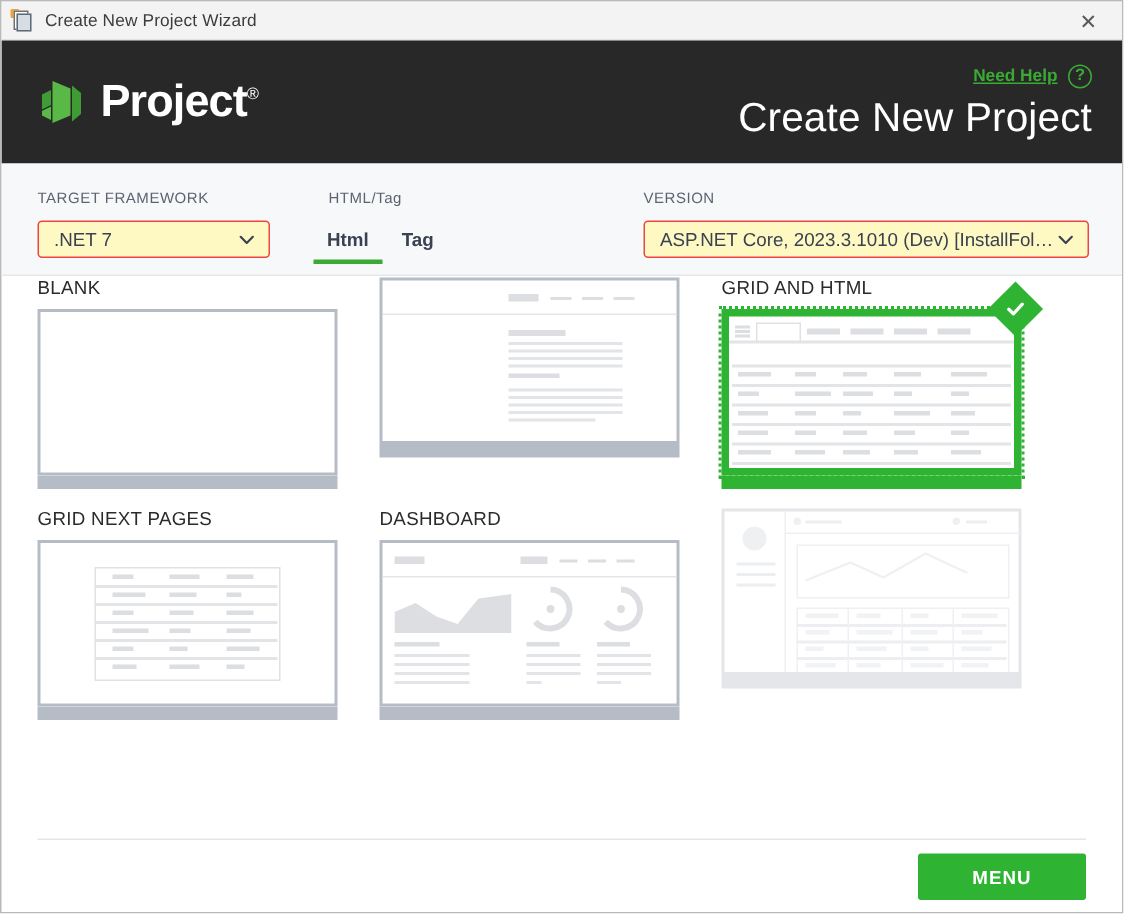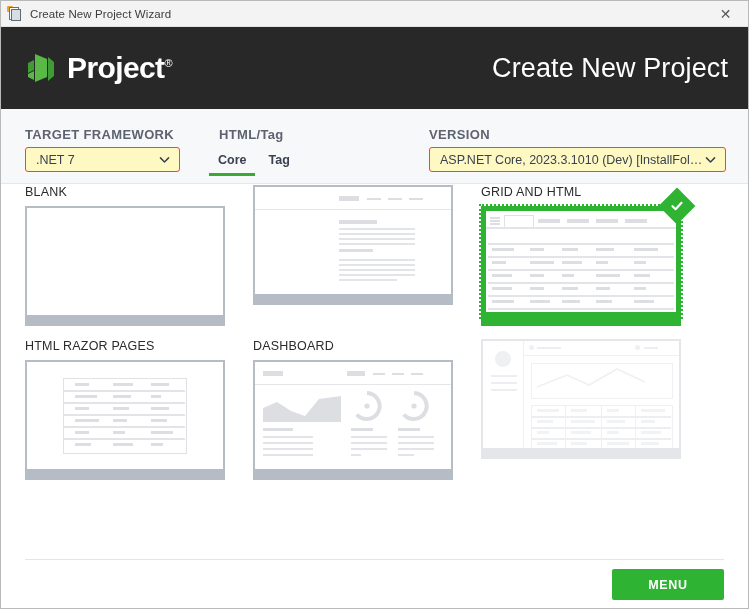--- a/index.html
+++ b/index.html
@@ -121,25 +121,24 @@
   
   .toolbar {
     height: 75px;
     background: #f7f8fa;
     border-bottom: 1px solid #e6e7ea;
     position: relative;
     box-sizing: border-box;
   }
   .field-label {
     position: absolute;
-    font-size: 13px;
+    font-size: 10px;
     color: #5d6370;
     letter-spacing: .35px;
     top: 18px;
-    font-weight: bold;
   }
   .lbl-framework { left: 24px; }
   .lbl-htmltag   { left: 218px; }
   .lbl-version   { left: 428px; }
 
   .select {
     position: absolute;
     top: 38px;
     height: 25px;
     background: #fef9c3;
@@ -283,36 +282,40 @@
         <polygon points="12,4 24,9 24,27 12,32" fill="#5ab946"></polygon>
         <polygon points="25,7 31,12 31,26 25,31" fill="#3f9c35"></polygon>
         <polygon points="5,13 11,10 11,20 5,23" fill="#3f9c35"></polygon>
         <polygon points="5,24 11,21 11,30 5,27" fill="#5ab946"></polygon>
       </svg>
       <div class="brand-name">
         <span>Project</span><span class="reg">®</span>
       </div>
     </div>
     <div class="header-right">
+      <div class="need-help-row">
+        <span class="need-help-link">Need Help</span>
+        <span class="help-icon">?</span>
+      </div>
       <div class="page-title">Create New Project</div>
     </div>
   </div>
 
   <div class="toolbar">
     <div class="field-label lbl-framework">TARGET FRAMEWORK</div>
     <div class="select select-framework">
       <span class="value">.NET 7</span>
       <svg class="chev" viewBox="0 0 16 16">
         <path d="M3 6 L8 11 L13 6" fill="none" stroke="#3a4150" stroke-width="1.8" stroke-linecap="round" stroke-linejoin="round"></path>
       </svg>
     </div>
 
     <div class="field-label lbl-htmltag">HTML/Tag</div>
     <div class="seg-tabs">
-      <div class="seg-tab active">Core</div>
+      <div class="seg-tab active">Html</div>
       <div class="seg-tab">Tag</div>
     </div>
 
     <div class="field-label lbl-version">VERSION</div>
     <div class="select select-version">
       <span class="value">ASP.NET Core, 2023.3.1010 (Dev) [InstallFolder]</span>
       <svg class="chev" viewBox="0 0 16 16">
         <path d="M3 6 L8 11 L13 6" fill="none" stroke="#3a4150" stroke-width="1.8" stroke-linecap="round" stroke-linejoin="round"></path>
       </svg>
     </div>
@@ -399,21 +402,21 @@
       </div>
       <div class="thumb-foot"></div>
       <div class="check-badge">
         <svg width="14" height="14" viewBox="0 0 14 14">
           <path d="M2.5 7.2 L5.6 10.2 L11.5 3.8" fill="none" stroke="#ffffff" stroke-width="2.2" stroke-linecap="round" stroke-linejoin="round"></path>
         </svg>
       </div>
     </div>
 
     <div class="card">
-      <div class="card-label">HTML RAZOR PAGES</div>
+      <div class="card-label">GRID NEXT PAGES</div>
       <div class="thumb">
         <div class="boxline" style="left:36px;top:16px;width:122px;height:74px;"></div>
         <div class="line" style="left:36px;top:28px;width:122px;"></div>
         <div class="line" style="left:36px;top:40px;width:122px;"></div>
         <div class="line" style="left:36px;top:52px;width:122px;"></div>
         <div class="line" style="left:36px;top:64px;width:122px;"></div>
         <div class="line" style="left:36px;top:76px;width:122px;"></div>
 
         <div class="blk" style="left:48px;top:21px;width:14px;height:3px;"></div>
         <div class="blk" style="left:86px;top:21px;width:20px;height:3px;"></div>

